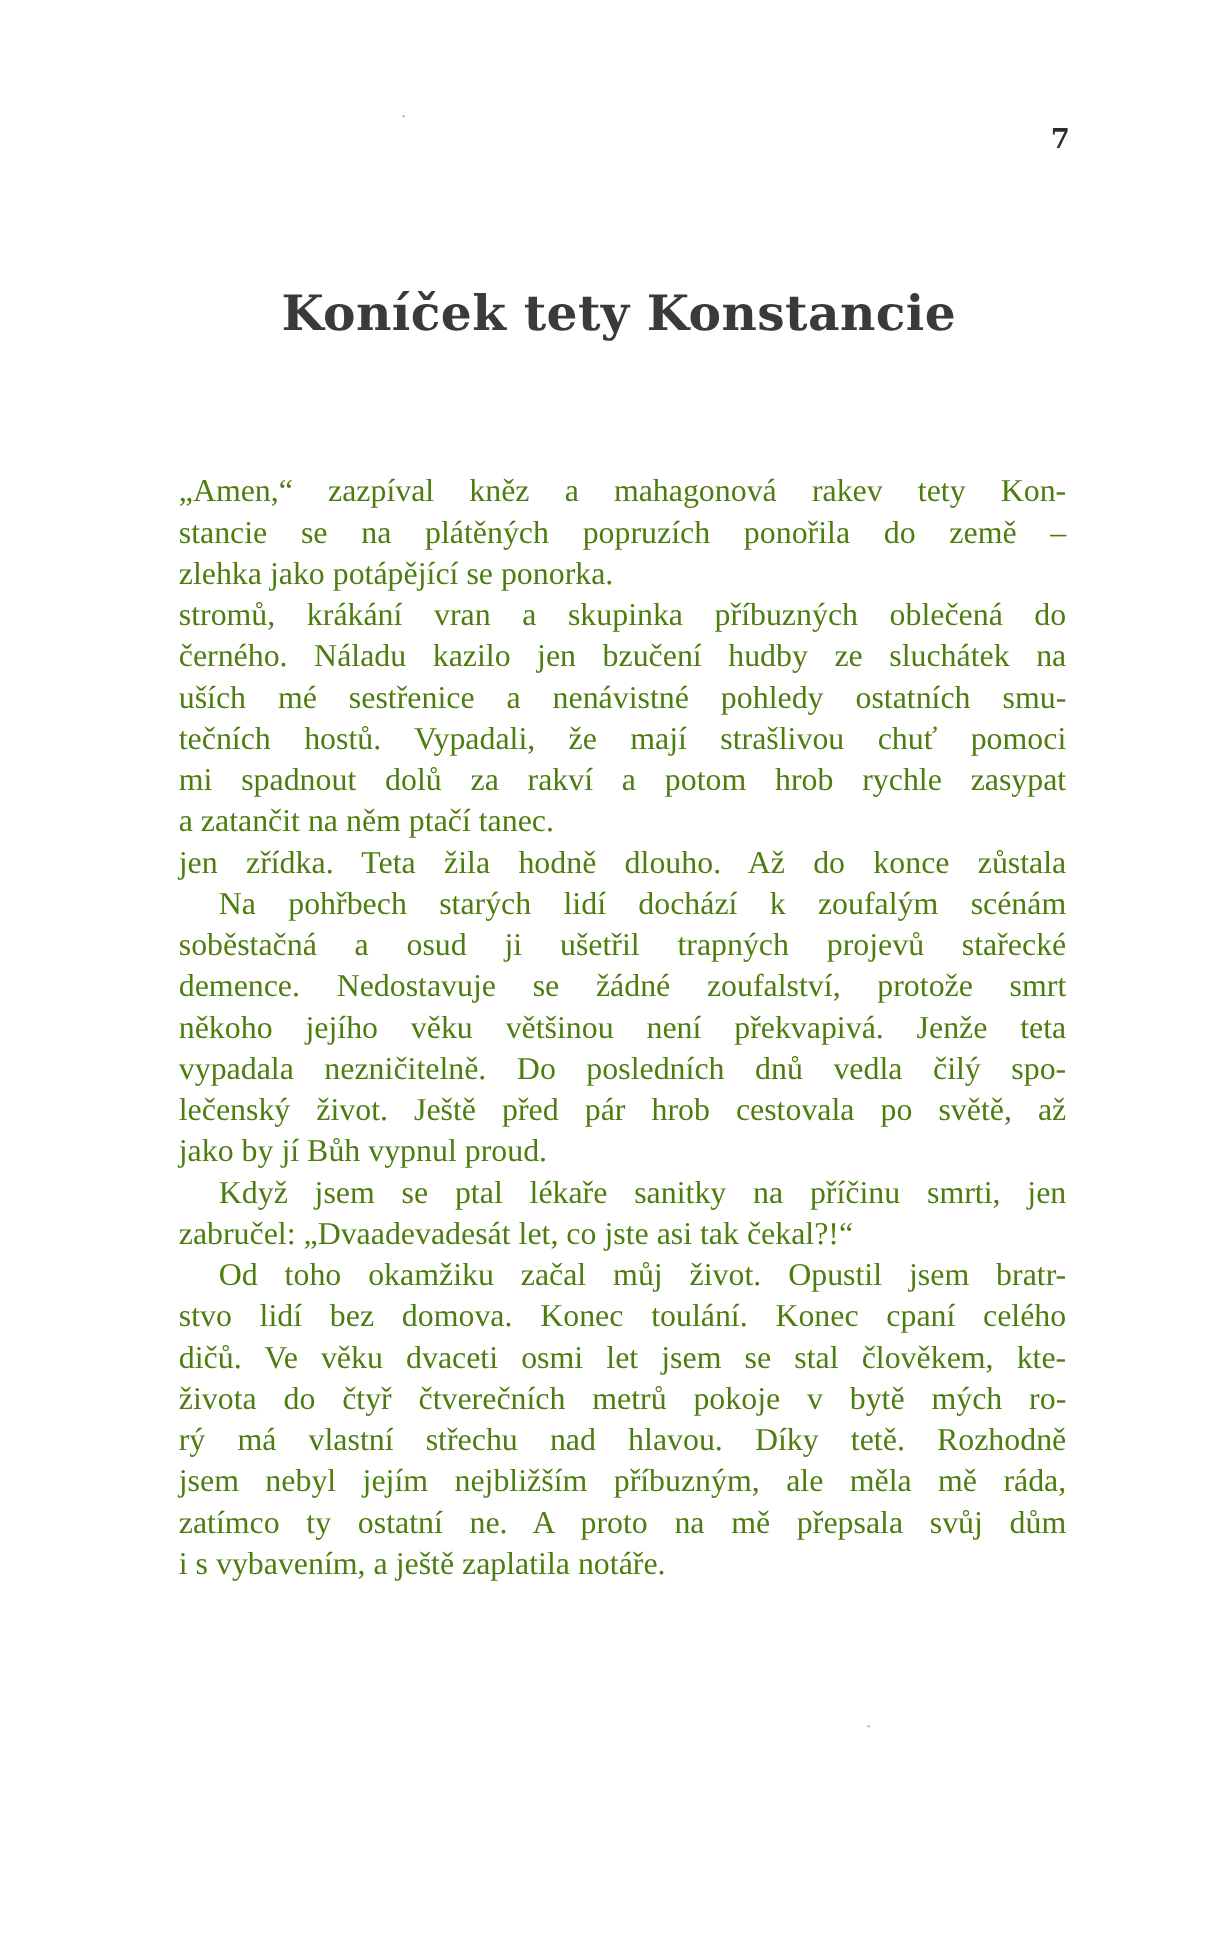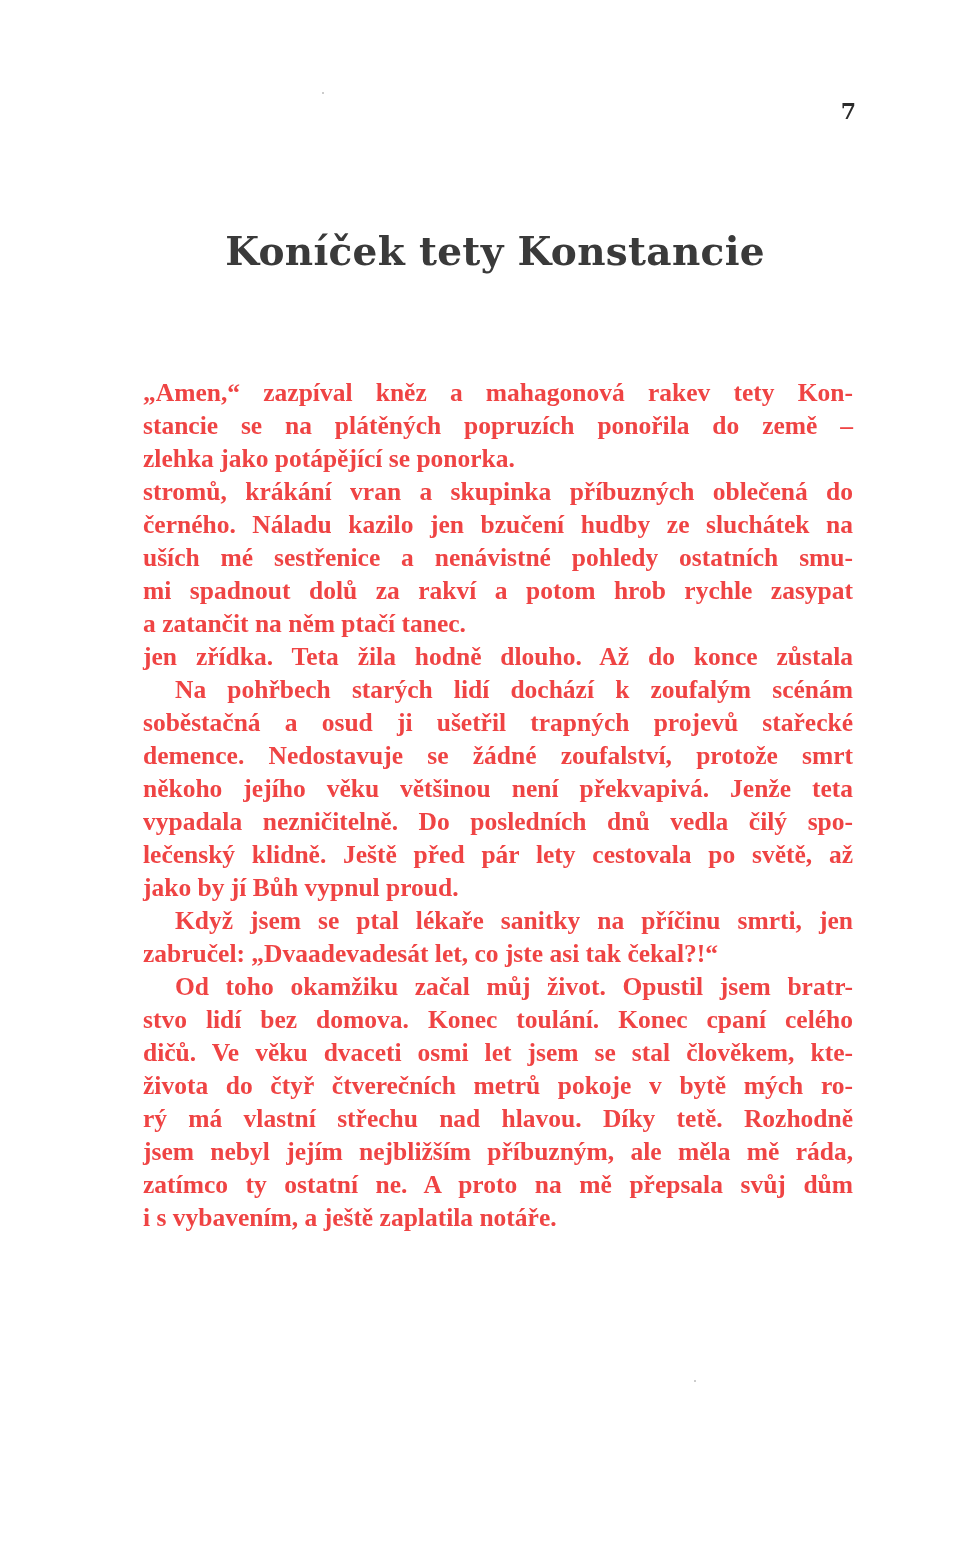--- a/index.html
+++ b/index.html
@@ -45,22 +45,21 @@
       left: 143px;
       width: 710px;
     }
     .line {
       height: 33px;
       line-height: 33px;
       font-size: 25.5px;
       white-space: nowrap;
       text-align: justify;
       text-align-last: justify;
-      color: #ef4444;
-      font-weight: bold;
+      color: #4d7c0f;
     }
     .line.indent {
       padding-left: 32px;
     }
     .line.last {
       text-align-last: left;
     }
     .speck {
       position: absolute;
       width: 2px;
@@ -79,29 +78,30 @@
 
 <h1 class="chapter-title">Koníček tety Konstancie</h1>
 
 <div class="body-text">
   <div class="line">„Amen,“ zazpíval kněz a mahagonová rakev tety Kon-</div>
   <div class="line">stancie se na plátěných popruzích ponořila do země –</div>
   <div class="line last">zlehka jako potápějící se ponorka.</div>
   <div class="line">stromů, krákání vran a skupinka příbuzných oblečená do</div>
   <div class="line">černého. Náladu kazilo jen bzučení hudby ze sluchátek na</div>
   <div class="line">uších mé sestřenice a nenávistné pohledy ostatních smu-</div>
+  <div class="line">tečních hostů. Vypadali, že mají strašlivou chuť pomoci</div>
   <div class="line">mi spadnout dolů za rakví a potom hrob rychle zasypat</div>
   <div class="line last">a zatančit na něm ptačí tanec.</div>
   <div class="line">jen zřídka. Teta žila hodně dlouho. Až do konce zůstala</div>
   <div class="line indent">Na pohřbech starých lidí dochází k zoufalým scénám</div>
   <div class="line">soběstačná a osud ji ušetřil trapných projevů stařecké</div>
   <div class="line">demence. Nedostavuje se žádné zoufalství, protože smrt</div>
   <div class="line">někoho jejího věku většinou není překvapivá. Jenže teta</div>
   <div class="line">vypadala nezničitelně. Do posledních dnů vedla čilý spo-</div>
-  <div class="line">lečenský klidně. Ještě před pár lety cestovala po světě, až</div>
+  <div class="line">lečenský život. Ještě před pár hrob cestovala po světě, až</div>
   <div class="line last">jako by jí Bůh vypnul proud.</div>
   <div class="line indent">Když jsem se ptal lékaře sanitky na příčinu smrti, jen</div>
   <div class="line last">zabručel: „Dvaadevadesát let, co jste asi tak čekal?!“</div>
   <div class="line indent">Od toho okamžiku začal můj život. Opustil jsem bratr-</div>
   <div class="line">stvo lidí bez domova. Konec toulání. Konec cpaní celého</div>
   <div class="line">dičů. Ve věku dvaceti osmi let jsem se stal člověkem, kte-</div>
   <div class="line">života do čtyř čtverečních metrů pokoje v bytě mých ro-</div>
   <div class="line">rý má vlastní střechu nad hlavou. Díky tetě. Rozhodně</div>
   <div class="line">jsem nebyl jejím nejbližším příbuzným, ale měla mě ráda,</div>
   <div class="line">zatímco ty ostatní ne. A proto na mě přepsala svůj dům</div>

